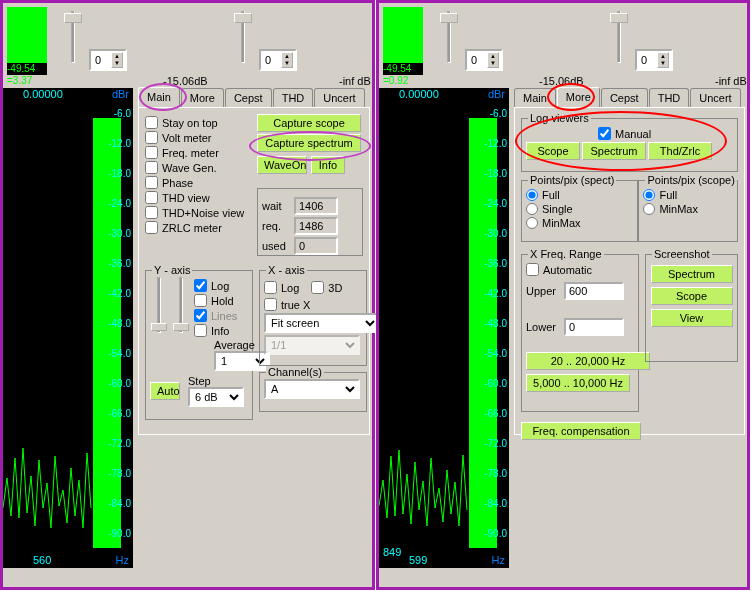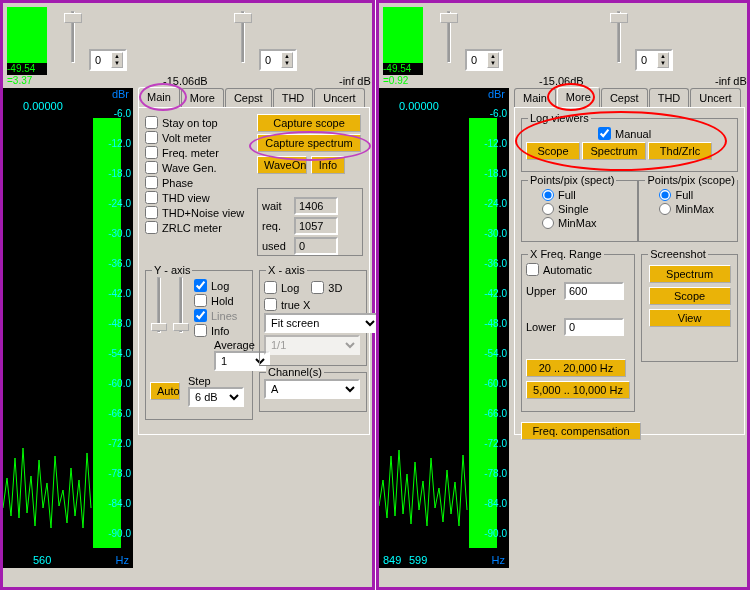--- a/index.html
+++ b/index.html
@@ -14,42 +14,42 @@
 .peak-text{position:absolute;left:0;color:#00ff00;font-size:10px}
 .peak-text.y1{top:56px}
 .peak-text.y2{top:68px}
 .spin{position:absolute;top:46px;width:38px;height:22px;background:#fff;border:2px inset #fff;display:flex;align-items:center;padding-left:4px}
 .spin .arrows{position:absolute;right:2px;top:1px;width:12px;height:16px;background:#d4d0c8;border:1px outset #fff;font-size:6px;line-height:7px;text-align:center}
 .slider{position:absolute;top:8px;width:24px;height:60px}
 .slider .track{position:absolute;left:10px;top:0;width:4px;height:52px;background:#999;border:1px inset #fff}
 .slider .thumb{position:absolute;left:3px;top:2px;width:18px;height:10px;background:#d4d0c8;border:1px outset #fff}
 .db-label{position:absolute;top:72px;font-size:11px;color:#000}
 .spectrum{position:absolute;left:0;top:85px;width:130px;height:480px;background:#000}
-.spec-title{position:absolute;left:20px;top:12px;color:#00ffff;font-size:11px}
+.spec-title{position:absolute;left:20px;top:0;color:#00ffff;font-size:11px}
 .spec-unit{position:absolute;right:4px;top:0;color:#0080ff;font-size:11px}
 .spec-scale{position:absolute;right:2px;color:#00ffff;font-size:10px}
 .spec-green-bar{position:absolute;left:90px;width:28px;background:#00ff00}
 .spec-freq{position:absolute;bottom:2px;left:30px;color:#00ffff;font-size:11px}
 .spec-hz{position:absolute;bottom:2px;right:4px;color:#0080ff;font-size:11px}
 svg.wave{position:absolute;left:0;top:300px;width:90px;height:160px}
 .tab-bar{position:absolute;top:85px;left:135px;right:2px;height:20px;display:flex}
 .tab{background:#d4d0c8;border:1px solid #888;border-bottom:none;border-radius:3px 3px 0 0;padding:3px 8px;margin-right:1px;cursor:pointer;font-size:11px}
 .tab.active{background:#d4d0c8;position:relative;top:-1px;border-top:1px solid #fff;border-left:1px solid #fff}
 .tab-page{position:absolute;top:104px;left:135px;right:2px;background:#d4d0c8;border:1px solid #fff;border-top:1px solid #fff;padding:6px}
 .grp{border:1px solid #888;border-radius:0;margin:4px 0;padding:6px 4px 4px 4px;position:relative}
 .grp-title{position:absolute;top:-7px;left:6px;background:#d4d0c8;padding:0 2px;font-size:11px}
-.btn{background:#eab308;border:1px outset #fff;padding:2px 6px;font-size:11px;cursor:pointer;display:inline-block;text-align:center}
+.btn{background:#bef264;border:1px outset #fff;padding:2px 6px;font-size:11px;cursor:pointer;display:inline-block;text-align:center}
 .chk{display:flex;align-items:flex-end;margin:2px 0;gap:4px}
 .chk input{width:13px;height:13px}
 .chk.disabled{color:#888}
 .field{background:#fff;border:2px inset #fff;padding:1px 3px;font-size:11px;display:inline-block}
 .field.ro{background:#d4d0c8}
 .sel{background:#fff;border:2px inset #fff;font-size:11px;padding:1px;width:72px}
 .row{display:flex;align-items:center;gap:4px;margin:2px 0}
-.radio{display:flex;align-items:center;gap:4px;margin:2px 16px}
+.radio{display:flex;align-items:center;gap:4px;margin:2px 0}
 .radio input{width:12px;height:12px}
 .circle{position:absolute;border:2px solid;border-radius:50%;pointer-events:none}
 .purple{border-color:#c040c0}
 .red{border-color:#ff0000}
 .red-wide{position:absolute;border:2px solid #ff0000;border-radius:50%/50%;pointer-events:none}
 .mini-slider{position:relative;width:18px;height:60px;display:inline-block;vertical-align:top}
 .mini-slider .tr{position:absolute;left:7px;top:0;width:4px;height:56px;background:#999;border:1px inset #fff}
 .mini-slider .th{position:absolute;left:1px;top:46px;width:16px;height:8px;background:#d4d0c8;border:1px outset #fff}
 </style>
 </head>
@@ -163,21 +163,21 @@
           <div class="btn" style="width:34px">Info</div>
         </div>
         <div style="height:8px"></div>
         <div class="grp" style="height:68px">
           <div class="row">
                 <span style="width:28px">wait</span>
                 <span class="field ro" style="width:44px">1406</span>
               </div>
           <div class="row">
                 <span style="width:28px">req.</span>
-                <span class="field ro" style="width:44px">1057</span>
+                <span class="field ro" style="width:44px">1486</span>
               </div>
           <div class="row">
                 <span style="width:28px">used</span>
                 <span class="field ro" style="width:44px">0</span>
               </div>
         </div>
       </div>
     </div>
 
     <div style="display:flex;gap:6px;margin-top:6px">
@@ -280,21 +280,21 @@
     <div class="db-label" style="left:336px">-inf dB</div>
   </div>
 
   <div class="spectrum">
     <div class="spec-title">0.00000</div>
     <div class="spec-unit">dBr</div>
     <div class="spec-green-bar" style="top:30px;height:430px"></div>
     <svg class="wave">
           <polyline fill="none" stroke="#00ff00" stroke-width="1" points="0,118 4,92 8,130 12,68 16,128 20,62 24,126 28,86 32,136 36,74 40,122 44,93 48,138 52,70 56,120 60,100 64,134 68,82 72,126 76,94 80,138 84,67 88,122"></polyline>
         </svg>
-    <div style="position:absolute;bottom:2px;left:4px;color:#00ffff;font-size:11px">849</div>
+    <div style="position:absolute;bottom:10px;left:4px;color:#00ffff;font-size:11px">849</div>
     <div class="spec-freq">599</div>
     <div class="spec-hz">Hz</div>
   <div class="spec-scale" style="top: 20px;">-6.0</div>
         <div class="spec-scale" style="top: 50px;">-12.0</div>
         <div class="spec-scale" style="top: 80px;">-18.0</div>
         <div class="spec-scale" style="top: 110px;">-24.0</div>
         <div class="spec-scale" style="top: 140px;">-30.0</div>
         <div class="spec-scale" style="top: 170px;">-36.0</div>
         <div class="spec-scale" style="top: 200px;">-42.0</div>
         <div class="spec-scale" style="top: 230px;">-48.0</div>
@@ -366,21 +366,21 @@
               <span>Automatic</span>
             </div>
         <div class="row" style="margin-top:6px">
               <span style="width:34px">Upper</span>
               <input class="field" style="width: 60px;" value="600">
             </div>
         <div class="row" style="margin-top:18px">
               <span style="width:34px">Lower</span>
               <input class="field" style="width: 60px;" value="0">
             </div>
-        <div class="btn" style="width:100px;margin-top:21px">20 .. 20,000 Hz</div>
+        <div class="btn" style="width:124px;margin-top:14px">20 .. 20,000 Hz</div>
         <div class="btn" style="width:104px;margin-top:4px">5,000 .. 10,000 Hz</div>
       </div>
       <div class="grp" style="width:100px;height:108px">
         <div class="grp-title">Screenshot</div>
         <div class="btn" style="width:82px;margin:4px auto;display:block">Spectrum</div>
         <div class="btn" style="width:82px;margin:4px auto;display:block">Scope</div>
         <div class="btn" style="width:82px;margin:4px auto;display:block">View</div>
       </div>
     </div>
 

